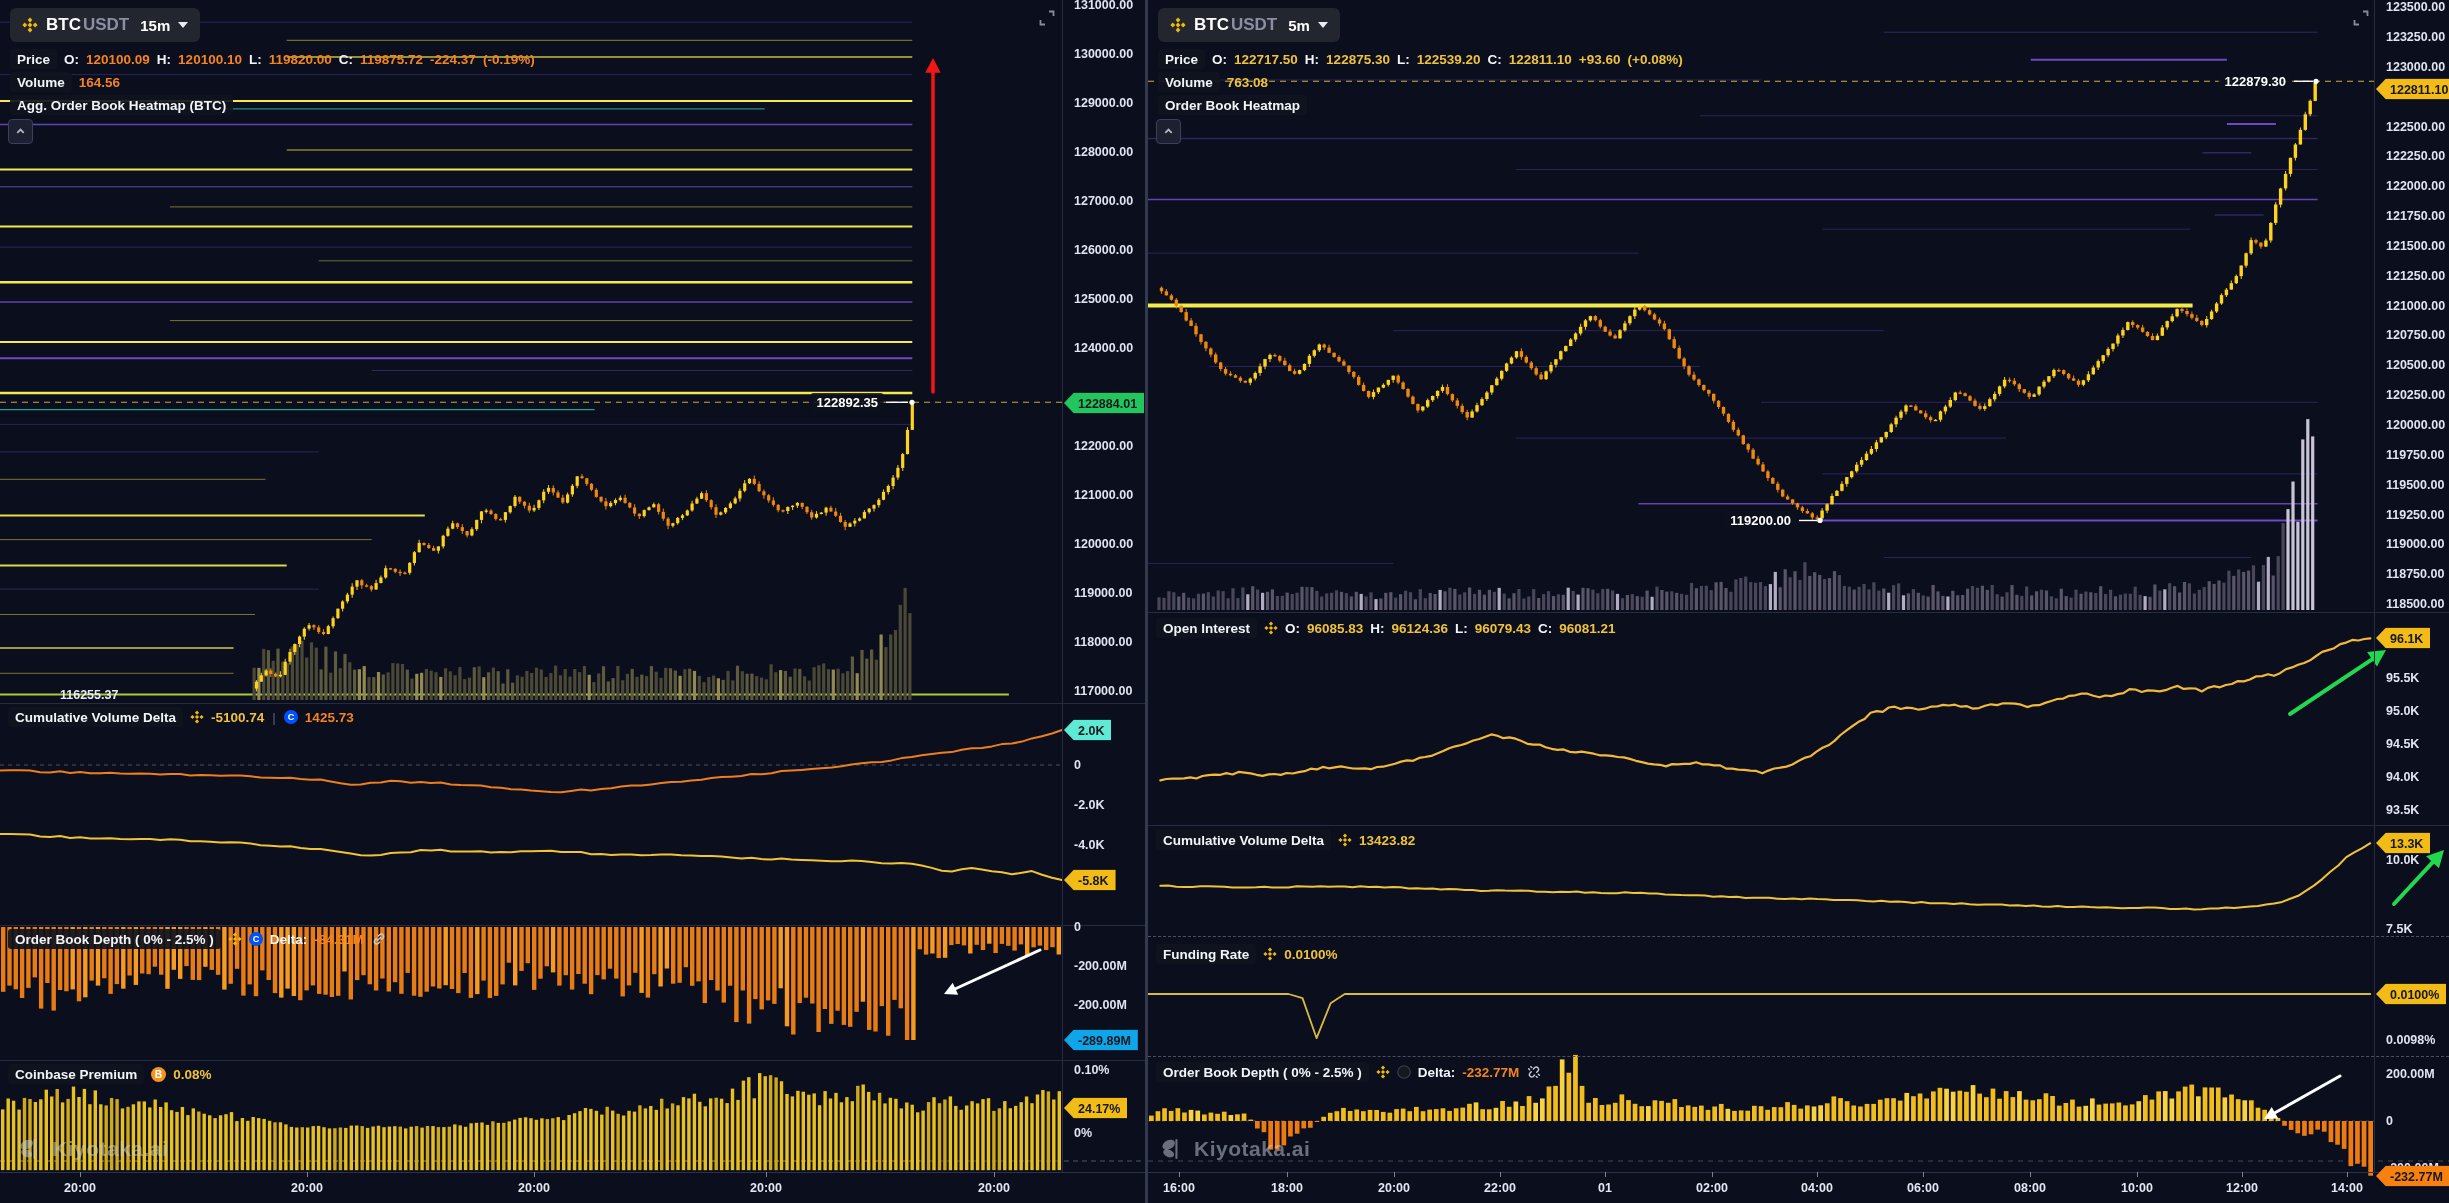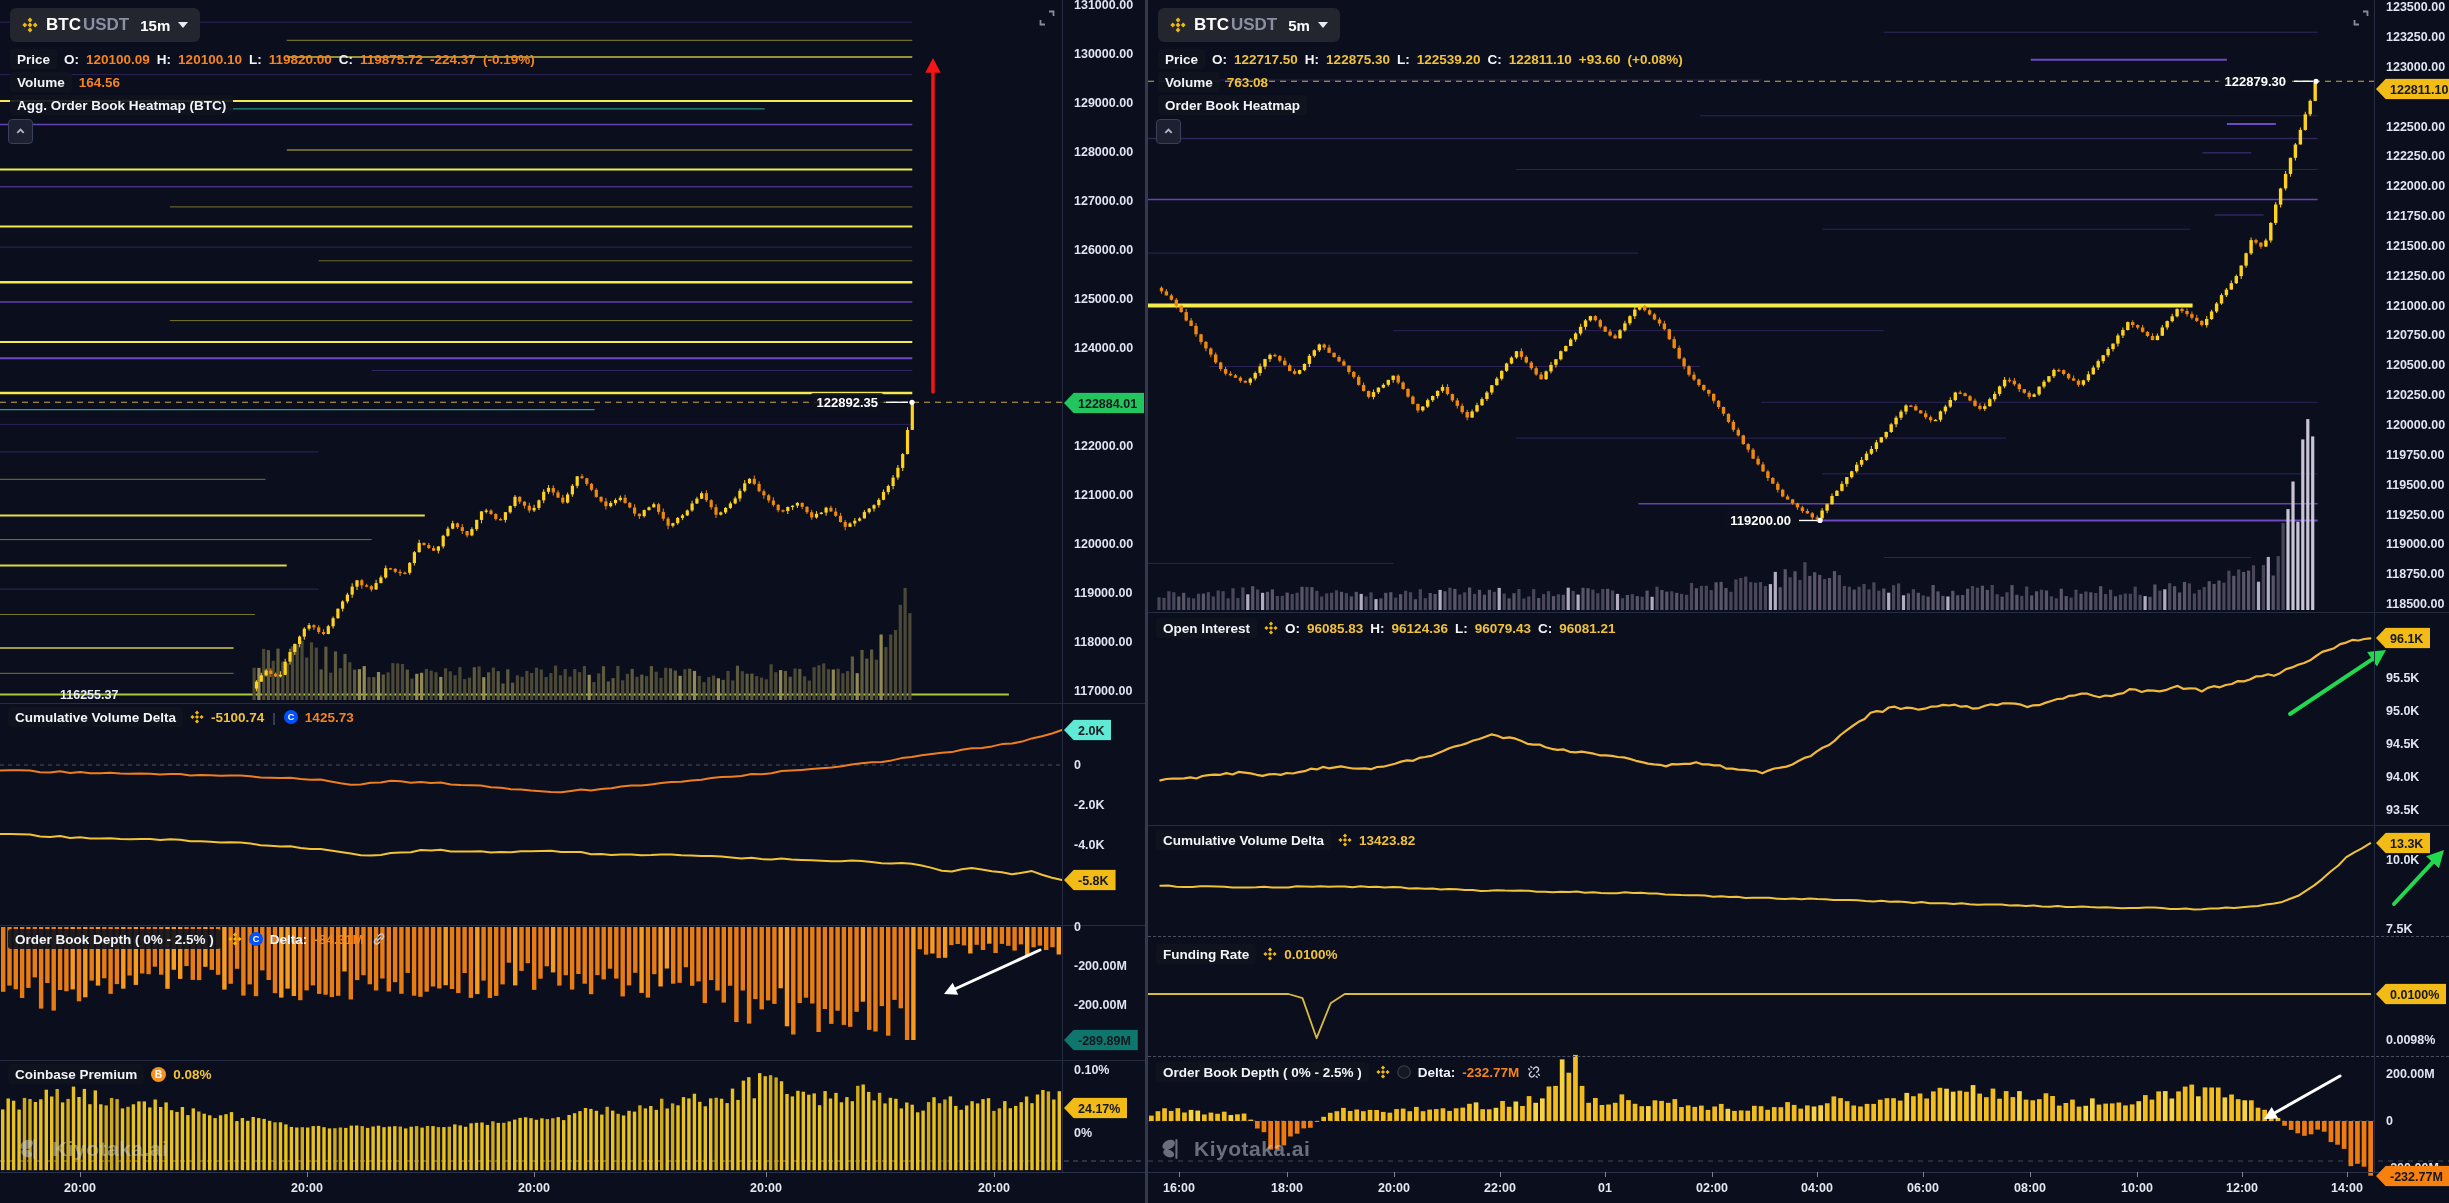--- a/index.html
+++ b/index.html
@@ -2136,21 +2136,21 @@
       <div class="axis-tick" style="left: 2386px; top: 777px;">94.0K</div>
       <div class="axis-tick" style="left: 2386px; top: 810px;">93.5K</div>
       <div class="axis-tick" style="left: 2386px; top: 860px;">10.0K</div>
       <div class="axis-tick" style="left: 2386px; top: 929px;">7.5K</div>
       <div class="axis-tick" style="left: 2386px; top: 1040px;">0.0098%</div>
       <div class="axis-tick" style="left: 2386px; top: 1074px;">200.00M</div>
       <div class="axis-tick" style="left: 2386px; top: 1121px;">0</div>
       <div class="axis-tick" style="left: 2386px; top: 1168px;">-200.00M</div>
       <div class="badge" style="left: 1064px; top: 730px; background: #5eead4;">2.0K</div>
       <div class="badge" style="left: 1064px; top: 880px; background: rgb(242, 187, 22);">-5.8K</div>
-      <div class="badge" style="left: 1064px; top: 1040px; background: #0f766e;">-289.89M</div>
+      <div class="badge" style="left: 1064px; top: 1040px; background: #0ea5e9;">-289.89M</div>
       <div class="badge" style="left: 1064px; top: 1108px; background: rgb(242, 187, 22);">24.17%</div>
       <div class="badge" style="left: 2376px; top: 638px; background: rgb(242, 187, 22);">96.1K</div>
       <div class="badge" style="left: 2376px; top: 843px; background: rgb(242, 187, 22);">13.3K</div>
       <div class="badge" style="left: 2376px; top: 994px; background: rgb(242, 187, 22);">0.0100%</div>
       <div class="badge" style="left: 2376px; top: 1176px; background: rgb(247, 128, 14);">-232.77M</div>
       <div class="badge" style="left: 1064px; top: 403px; background: #22c55e;">122884.01</div>
       <div class="badge" style="left: 2376px; top: 89px; background: rgb(242, 187, 22);">122811.10</div>
       <div class="time-label" style="left: 80px; top: 1181px;">20:00</div>
       <div class="tickmark" style="left: 80px; top: 1172px;"></div>
       <div class="time-label" style="left: 307px; top: 1181px;">20:00</div>

